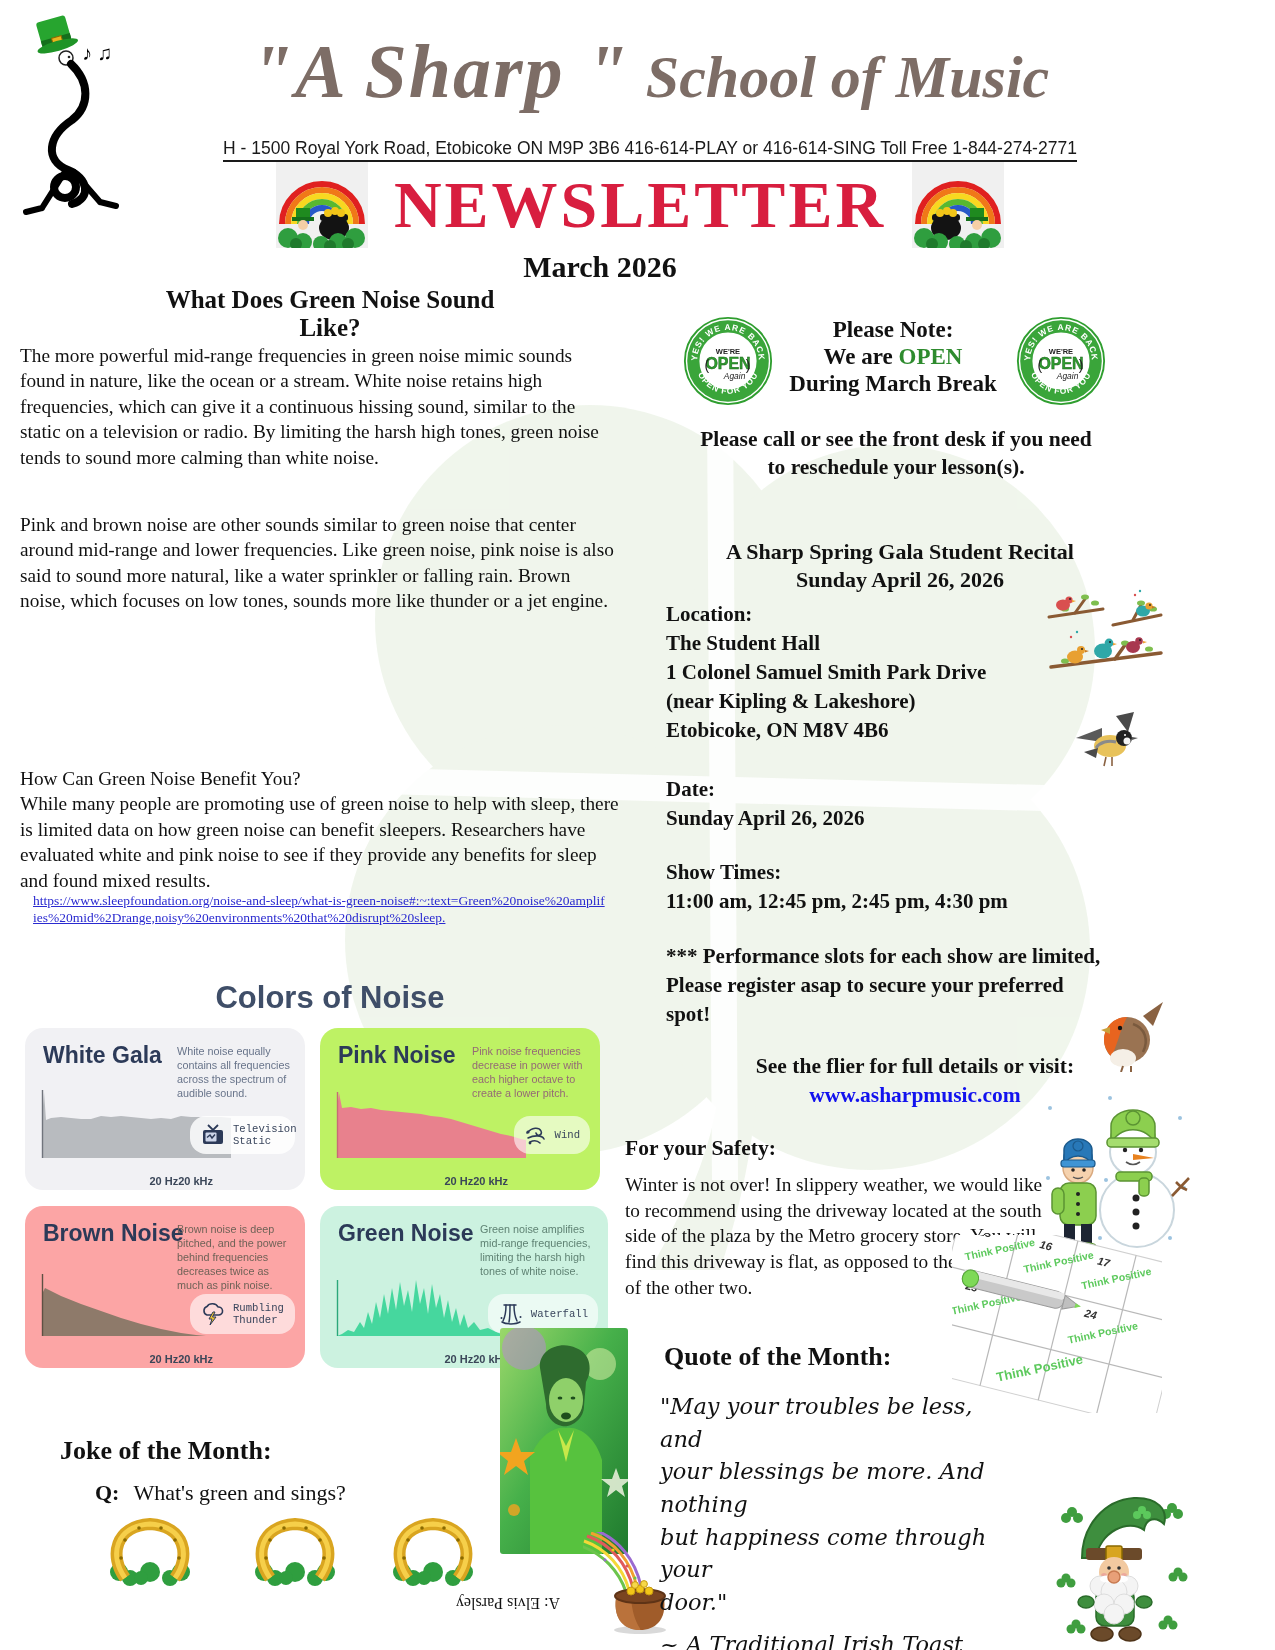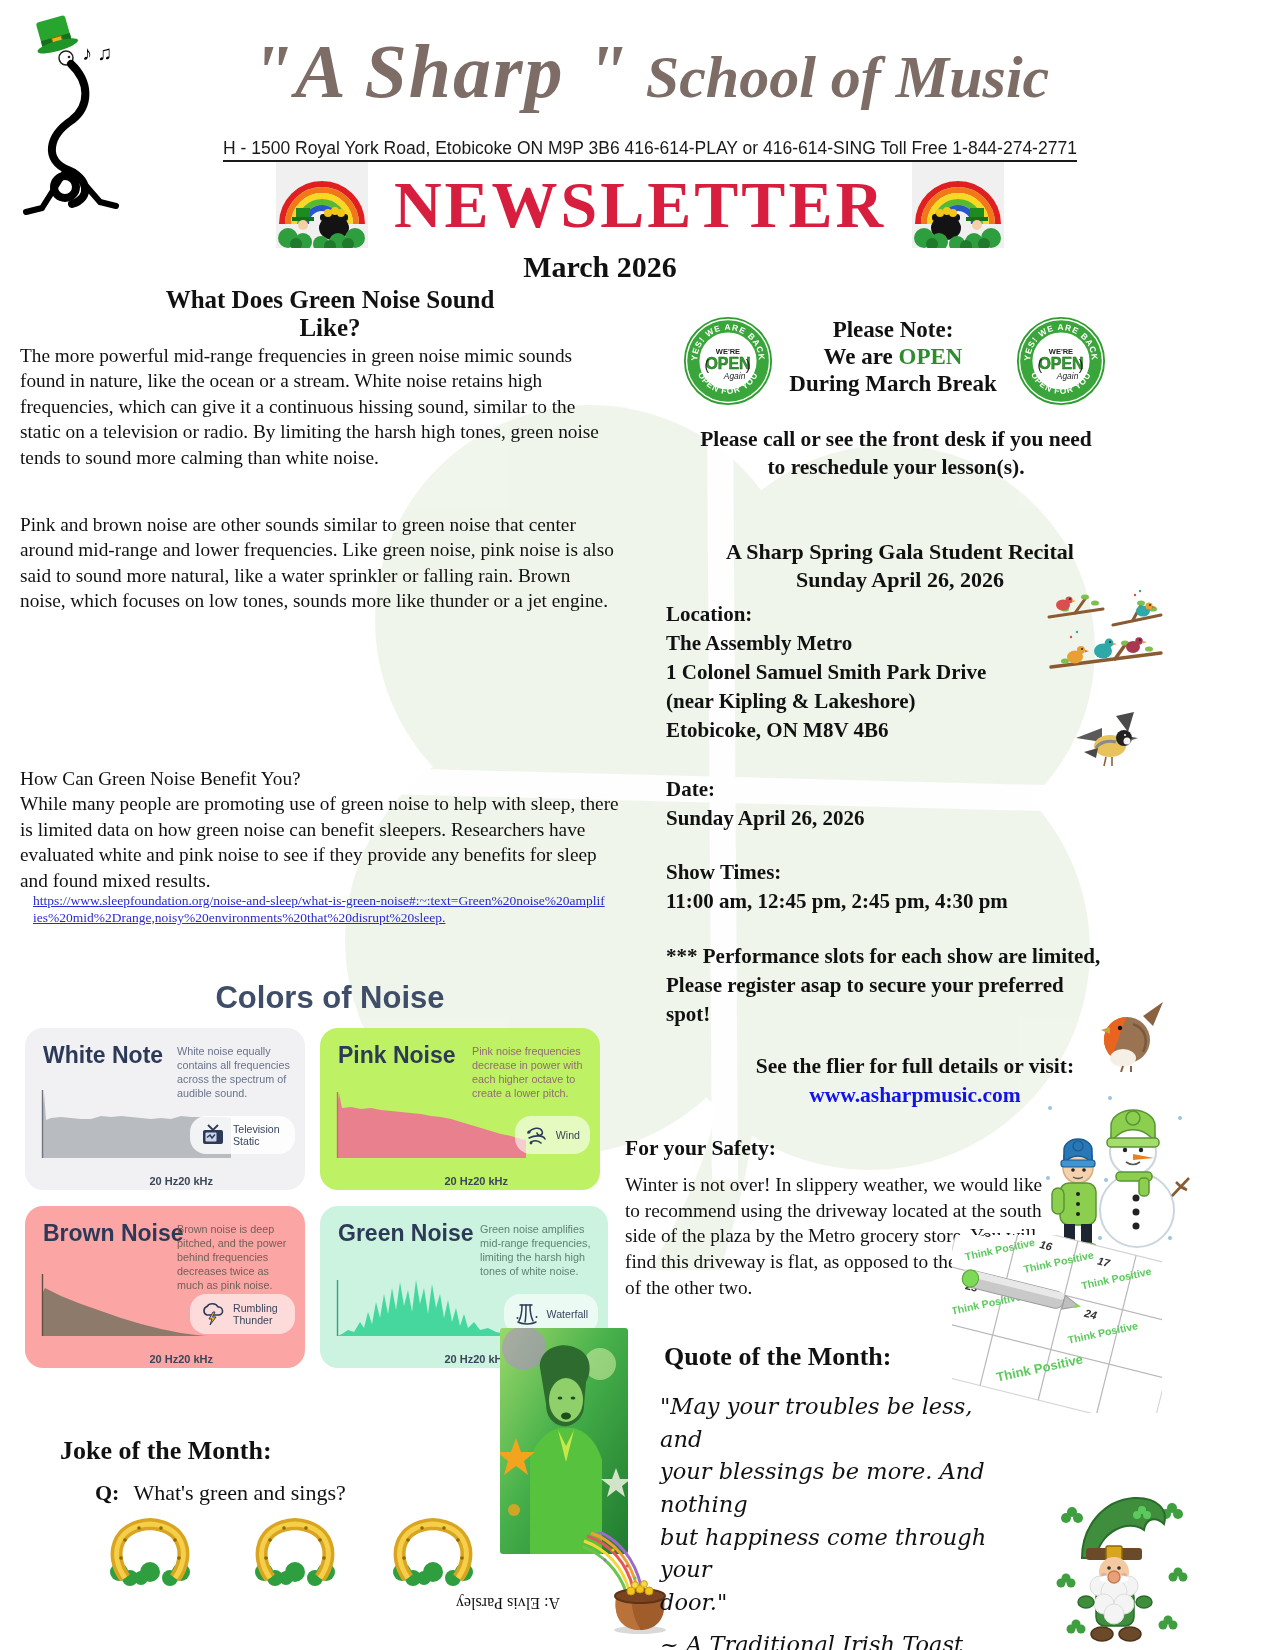--- a/index.html
+++ b/index.html
@@ -26,21 +26,21 @@
   .con-title{left:30px;top:980px;width:600px;text-align:center;font-family:"Liberation Sans",sans-serif;
              font-weight:bold;font-size:31px;color:#3f4e68;}
   .card{width:280px;height:162px;border-radius:18px;position:absolute;font-family:"Liberation Sans",sans-serif;}
   .card .cname{position:absolute;left:18px;top:14px;font-size:23px;font-weight:bold;color:#2c3a58;}
   .card .cdesc{position:absolute;right:10px;top:16px;width:118px;font-size:10.8px;line-height:1.3;}
   .card .chart{position:absolute;left:16px;top:60px;width:190px;height:70px;}
   .card .axis{position:absolute;left:16px;top:147px;width:172px;display:flex;justify-content:flex-end;
               font-size:11px;font-weight:bold;color:#3a4658;}
   .pill{position:absolute;right:10px;top:88px;display:flex;align-items:center;gap:7px;
         background:rgba(255,255,255,.82);border-radius:16px;padding:7px 10px;font-size:10.6px;
-        line-height:1.15;color:#39455c;}
+        line-height:1.15;color:#39455c;font-family:Liberation Mono, monospace;}
   
   .joke-h{left:60px;top:1436px;font-weight:bold;font-size:26px;}
   .joke-q{left:95px;top:1480px;font-size:22px;}
   .joke-q b{margin-right:14px;}
   .elvis{left:500px;top:1328px;width:128px;height:226px;border-radius:3px;overflow:hidden;}
   .elvis-cap{left:443px;top:1594px;width:130px;font-size:16px;text-align:center;
              transform:rotate(180deg);}
   
   .rb{font-weight:bold;font-size:21px;line-height:1.38;}
   .notice-ctr{left:762px;top:316px;width:262px;text-align:center;font-weight:bold;font-size:23px;line-height:1.18;}
@@ -180,21 +180,21 @@
   <div class="abs para" style="top:512px;">Pink and brown noise are other sounds similar to green noise that center around mid-range and lower frequencies. Like green noise, pink noise is also said to sound more natural, like a water sprinkler or falling rain. Brown noise, which focuses on low tones, sounds more like thunder or a jet engine.</div>
   <div class="abs para" style="top:766px;">
     <div>How Can Green Noise Benefit You?</div>
     <div>While many people are promoting use of green noise to help with sleep, there is limited data on how green noise can benefit sleepers. Researchers have evaluated white and pink noise to see if they provide any benefits for sleep and found mixed results.</div>
   </div>
   <div class="abs linkline">https://www.sleepfoundation.org/noise-and-sleep/what-is-green-noise#:~:text=Green%20noise%20amplifies%20mid%2Drange,noisy%20environments%20that%20disrupt%20sleep.</div>
 
   <div class="abs con-title">Colors of Noise</div>
 
   <div class="card" style="left:25px;top:1028px;background:#f1f1f4;">
-    <div class="cname">White Note</div>
+    <div class="cname">White Gala</div>
     <div class="cdesc" style="color:#68748a;">White noise equally contains all frequencies across the spectrum of audible sound.</div>
     <svg class="chart" viewBox="0 0 190 70" preserveAspectRatio="none">
       <polygon fill="#b8bbbf" points="1,70 1,32 3,4 5,32 10,30 20,29 30,30 40,31 50,31 60,28 70,29 80,28 90,29 100,30 110,31 120,30 130,31 140,28 150,29 160,29 170,29 180,29 190,30 190,70"></polygon>
       <line x1="1.5" y1="2" x2="1.5" y2="70" stroke="#70747c" stroke-width="1.4"></line>
     </svg>
     <div class="axis">
       <span>20 Hz</span>
       <span>20 kHz</span>
     </div>
     <div class="pill">
@@ -443,21 +443,21 @@
     <div>Please call or see the front desk if you need</div>
     <div>to reschedule your lesson(s).</div>
   </div>
 
   <div class="abs recital-title">
     <div>A Sharp Spring Gala Student Recital</div>
     <div>Sunday April 26, 2026</div>
   </div>
   <div class="abs rb loc">
     <div>Location:</div>
-    <div>The Assembly Metro</div>
+    <div>The Student Hall</div>
     <div>1 Colonel Samuel Smith Park Drive</div>
     <div>(near Kipling &amp; Lakeshore)</div>
     <div>Etobicoke, ON  M8V 4B6</div>
   </div>
 
   <svg class="abs" style="left:1045px;top:585px;" width="120" height="92" viewBox="0 0 120 92">
     <g stroke="#8a5a33" stroke-width="3" stroke-linecap="round">
       <path d="M4,32 L58,24"></path>
         <path d="M30,28 L40,14"></path>
         <path d="M68,40 L116,30"></path>

